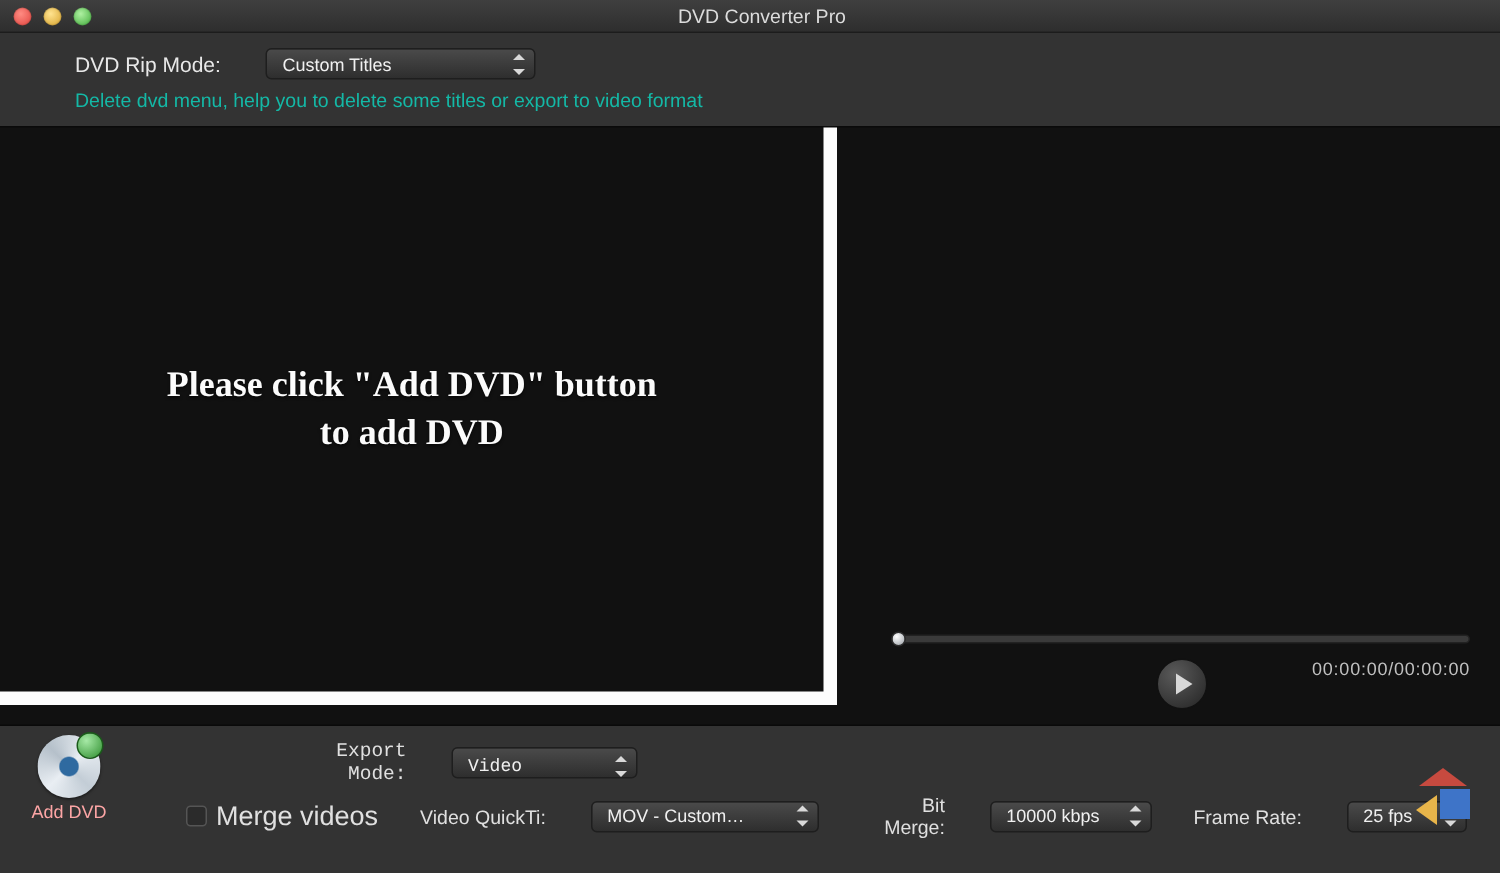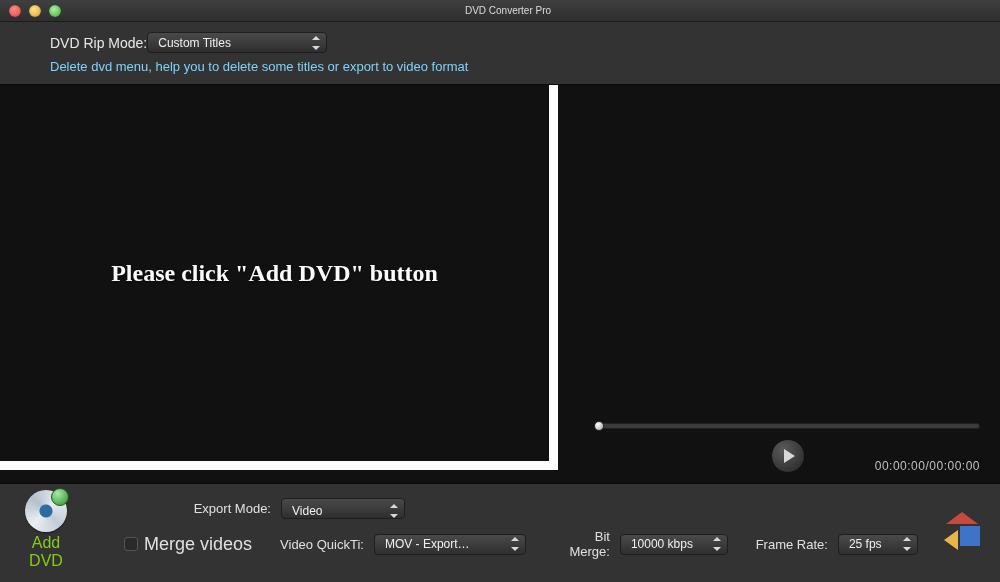--- a/index.html
+++ b/index.html
@@ -28,64 +28,66 @@
     padding-left: 9px;
   }
   .tl { width: 12px; height: 12px; border-radius: 50%; box-shadow: inset 0 0 1px rgba(0,0,0,0.6); }
   .tl-close    { background: radial-gradient(circle at 40% 35%, #ff8b82, #e0443e); }
   .tl-minimize { background: radial-gradient(circle at 40% 35%, #ffe38f, #d7a22c); }
   .tl-zoom     { background: radial-gradient(circle at 40% 35%, #aef0a1, #3faa39); }
   .title {
     position: absolute;
     left: 16px; right: 0;
     text-align: center;
-    font-size: 10px;
+    font-size: 13px;
     color: #dcdcdc;
     pointer-events: none;
   }
 
   
   .header-row {
     display: flex;
     align-items: center;
+    gap: 10px;
     padding: 10px 8px 4px 50px;
   }
   .label-light { color: #e8e8e8; font-size: 14px; }
   .select {
     display: inline-flex;
     align-items: center;
     justify-content: space-between;
     background: linear-gradient(#4a4a4a, #2e2e2e);
     border: 1px solid #1e1e1e;
     border-radius: 4px;
     height: 21px;
     padding: 0 6px 0 10px;
     color: #f0f0f0;
     font-size: 12px;
     cursor: pointer;
+    margin-left: 20px;
   }
   .select .arrows {
     width: 8px; height: 14px;
     position: relative;
     margin-left: 10px;
   }
   .select .arrows::before,
   .select .arrows::after {
     content: "";
     position: absolute;
     left: 0;
     width: 0; height: 0;
     border-left: 4px solid transparent;
     border-right: 4px solid transparent;
   }
   .select .arrows::before { top: 0; border-bottom: 4px solid #d9d9d9; }
   .select .arrows::after  { bottom: 0; border-top: 4px solid #d9d9d9; }
 
   .subhint {
-    color: #7dd3fc;
+    color: #14b8a6;
     font-size: 13px;
     padding: 2px 8px 10px 50px;
   }
 
   
   .main {
     display: flex;
     height: 400px;
     background: #111;
     border-top: 1px solid #0a0a0a;
@@ -137,21 +139,21 @@
     position: absolute;
     left: 0; top: 50%;
     transform: translate(-2px, -50%);
     width: 10px; height: 10px;
     background: radial-gradient(circle at 35% 30%, #fff, #9aa0a6);
     border-radius: 50%;
     border: 1px solid #2b2b2b;
   }
   .controls-row {
     display: flex;
-    align-items: flex-end;
+    align-items: flex-start;
     justify-content: center;
     position: relative;
   }
   .timecode {
     position: absolute;
     right: 0;
     font-size: 12px;
     color: #c0c0c0;
     letter-spacing: 0.5px;
   }
@@ -197,30 +199,30 @@
   }
   .adddvd .disc::after {
     content: "";
     position: absolute;
     right: -2px; top: -2px;
     width: 16px; height: 16px;
     border-radius: 50%;
     background: radial-gradient(circle at 35% 30%, #a6e9a6, #2f8f2f);
     border: 1px solid #1a5a1a;
   }
-  .adddvd .lbl { font-size: 16px; color: #84cc16; }
+  .adddvd .lbl { font-size: 12px; color: #fca5a5; }
 
   .opt-row {
     display: flex;
     align-items: center;
     gap: 10px;
     margin-left: 165px;
     height: 28px;
   }
-  .opt-row.first { margin-top: 2px; }
+  .opt-row.first { margin-top: 2px; font-family: Liberation Mono, monospace; }
   .row-label { color: #e0e0e0; font-size: 13px; text-align: right; }
   .row-label.w1 { width: 90px; }
   .row-label.w2 { width: 58px; }
   .row-label.w3 { width: 78px; }
 
   .checkbox {
     display: inline-flex;
     align-items: center;
     gap: 6px;
     cursor: pointer;
@@ -263,20 +265,21 @@
     <span class="arrows"></span>
   </div>
 </div>
 <div class="subhint">Delete dvd menu, help you to delete some titles or export to video format</div>
 
 <div class="main">
   <div class="left-pane">
     <div class="left-inner">
       <div class="placeholder">
         <div>Please click "Add DVD" button</div>
+        <div>to add DVD</div>
       </div>
     </div>
   </div>
   <div class="right-pane">
     <div class="preview-area"></div>
     <div class="controls-area">
       <div class="seekbar">
         <div class="seek-thumb"></div>
       </div>
       <div class="controls-row">
@@ -303,21 +306,21 @@
   </div>
 
   <div class="opt-row" style="margin-left:0; margin-top:8px;">
     <label class="checkbox">
       <span class="box"></span>
       <span>Merge videos</span>
     </label>
 
     <span class="row-label" style="width:auto;">Video QuickTi:</span>
     <div class="select" style="width:152px;">
-      <span>MOV - Export…</span>
+      <span>MOV - Custom…</span>
       <span class="arrows"></span>
     </div>
 
     <span class="row-label w2" style="margin-left:16px;">Bit Merge:</span>
     <div class="select" style="width:108px;">
       <span>10000 kbps</span>
       <span class="arrows"></span>
     </div>
 
     <span class="row-label w3" style="margin-left:12px;text-align:right;">Frame Rate:</span>

